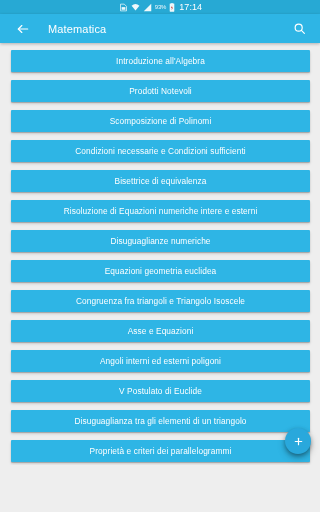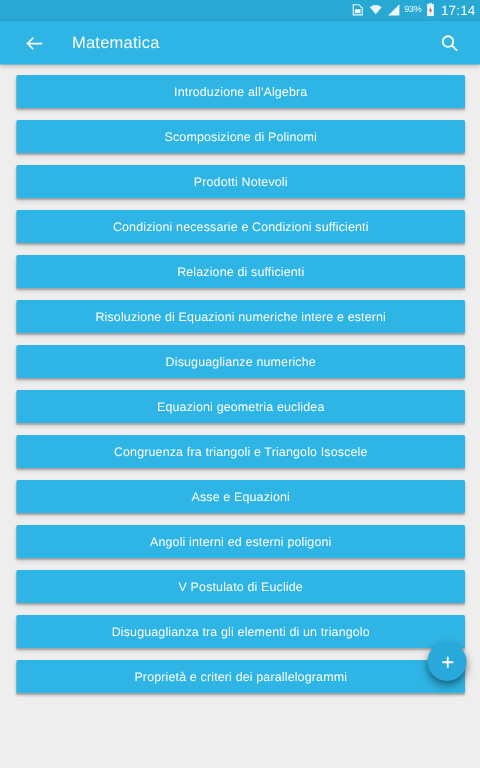--- a/index.html
+++ b/index.html
@@ -11,21 +11,21 @@
     -webkit-font-smoothing:antialiased;
   }
 
   
   .statusbar{
     position:relative;
     height:14px;
     background:#27a9d4;
     display:flex;
     align-items:center;
-    justify-content:flex-end;
+    justify-content:center;
     padding:0 3px 0 4px;
     gap:3px;
   }
   .status-icon{ display:block; opacity:.92; }
   .status-battpct{
     font-size:6px;
     color:#ffffff;
     letter-spacing:-.2px;
     line-height:1;
     opacity:.92;
@@ -163,30 +163,30 @@
       <line x1="15.5" y1="15.5" x2="21" y2="21"></line>
     </svg>
   </span>
 </div>
 
 <div class="list-scroll">
   <div class="list-item">
     <span class="list-item-label">Introduzione all'Algebra</span>
   </div>
   <div class="list-item">
+    <span class="list-item-label">Prodotti Notevoli</span>
+  </div>
+  <div class="list-item">
     <span class="list-item-label">Scomposizione di Polinomi</span>
   </div>
   <div class="list-item">
-    <span class="list-item-label">Prodotti Notevoli</span>
-  </div>
-  <div class="list-item">
     <span class="list-item-label">Condizioni necessarie e Condizioni sufficienti</span>
   </div>
   <div class="list-item">
-    <span class="list-item-label">Relazione di sufficienti</span>
+    <span class="list-item-label">Bisettrice di equivalenza</span>
   </div>
   <div class="list-item">
     <span class="list-item-label">Risoluzione di Equazioni numeriche intere e esterni</span>
   </div>
   <div class="list-item">
     <span class="list-item-label">Disuguaglianze numeriche</span>
   </div>
   <div class="list-item">
     <span class="list-item-label">Equazioni geometria euclidea</span>
   </div>

